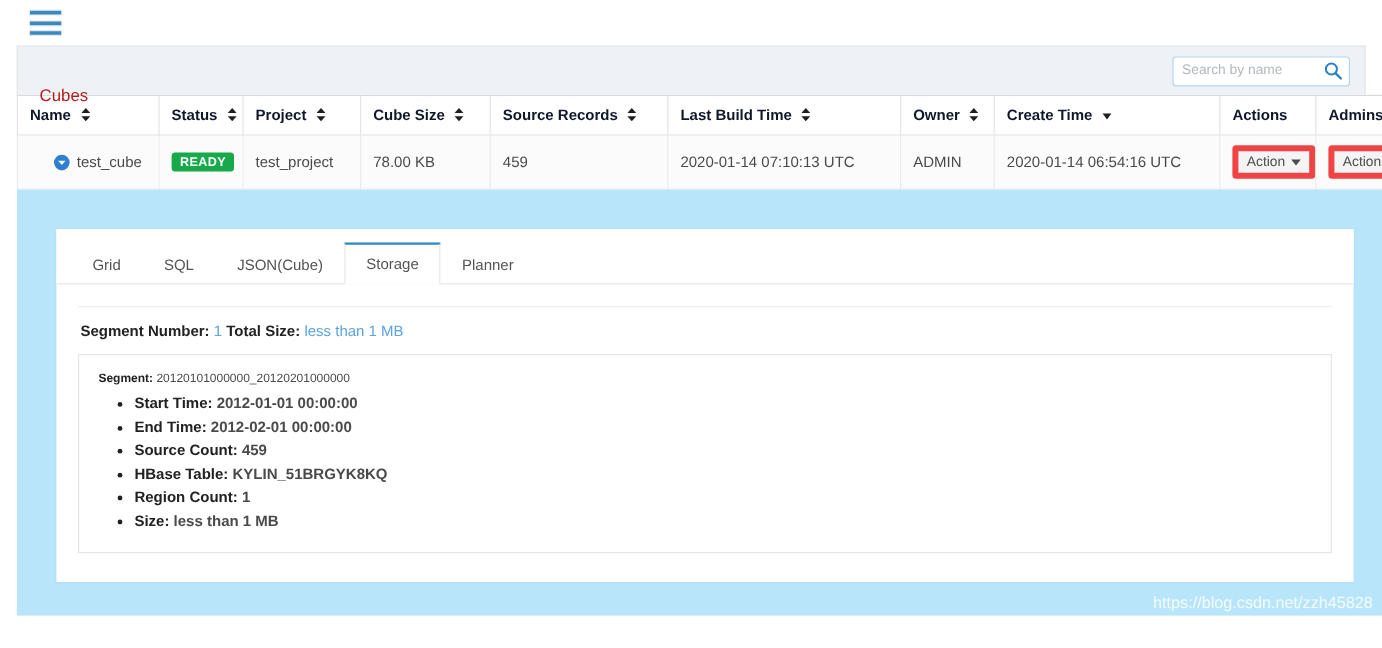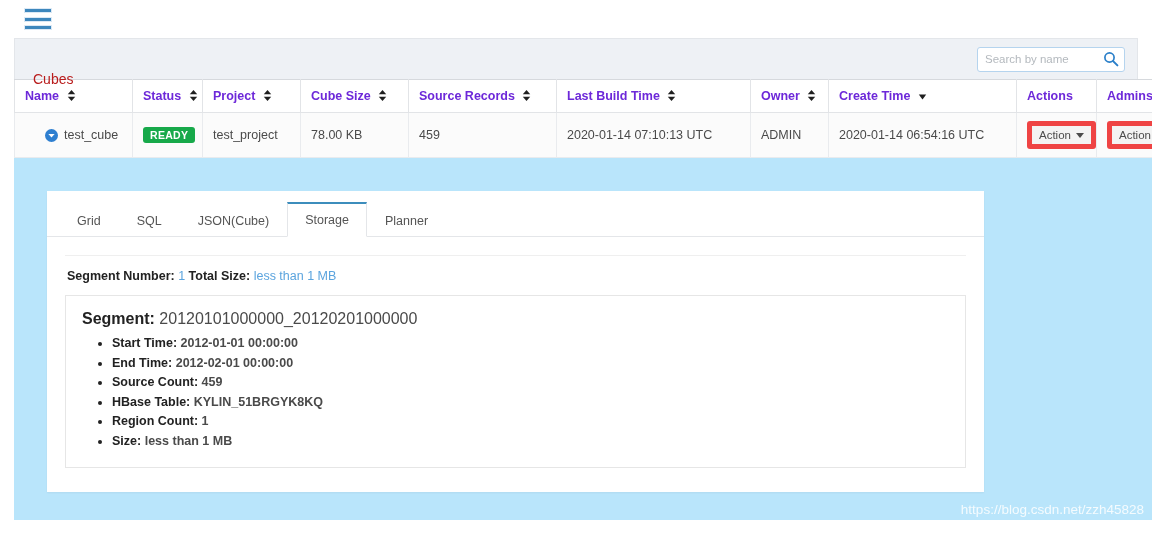--- a/index.html
+++ b/index.html
@@ -101,21 +101,21 @@
   
   table.cubes {
     width: 1124px;
     border-collapse: collapse;
     table-layout: fixed;
     background: #ffffff;
   }
   table.cubes th {
     font-size: 12.5px;
     font-weight: bold;
-    color: #6d28d9;
+    color: #0f172a;
     text-align: left;
     padding: 9px 10px 9px 10px;
     border: 1px solid #e2e4e7;
     border-top: 1px solid #d6d9dd;
     background: #ffffff;
     white-space: nowrap;
     vertical-align: middle;
     height: 31px;
     box-sizing: border-box;
   }
@@ -185,21 +185,21 @@
   .expanded {
     background: #b9e5fb;
     width: 1138px;
     margin-left: 14px;
     padding: 33px 10px 28px 33px;
     box-sizing: border-box;
     position: relative;
   }
   .detail-card {
     background: #ffffff;
-    width: 937px;
+    width: 1081px;
     box-sizing: border-box;
     padding: 0;
     box-shadow: 0 1px 2px rgba(0,0,0,0.05);
   }
 
   
   .tabs {
     display: flex;
     align-items: flex-end;
     padding: 10px 0 0 12px;
@@ -240,21 +240,21 @@
     margin: 0 0 12px 2px;
   }
   .summary-line .val { color: #5ba4de; font-weight: normal; }
 
   .segment-box {
     border: 1px solid #e6e6e6;
     background: #ffffff;
     padding: 14px 16px 16px 16px;
   }
   .segment-title {
-    font-size: 16px;
+    font-size: 10px;
     font-weight: bold;
     color: #222222;
     margin-bottom: 4px;
   }
   .segment-title .sid { font-weight: normal; color: #4a4a4a; }
   ul.seg-list {
     margin: 6px 0 0 0;
     padding-left: 30px;
     list-style: disc;
   }

